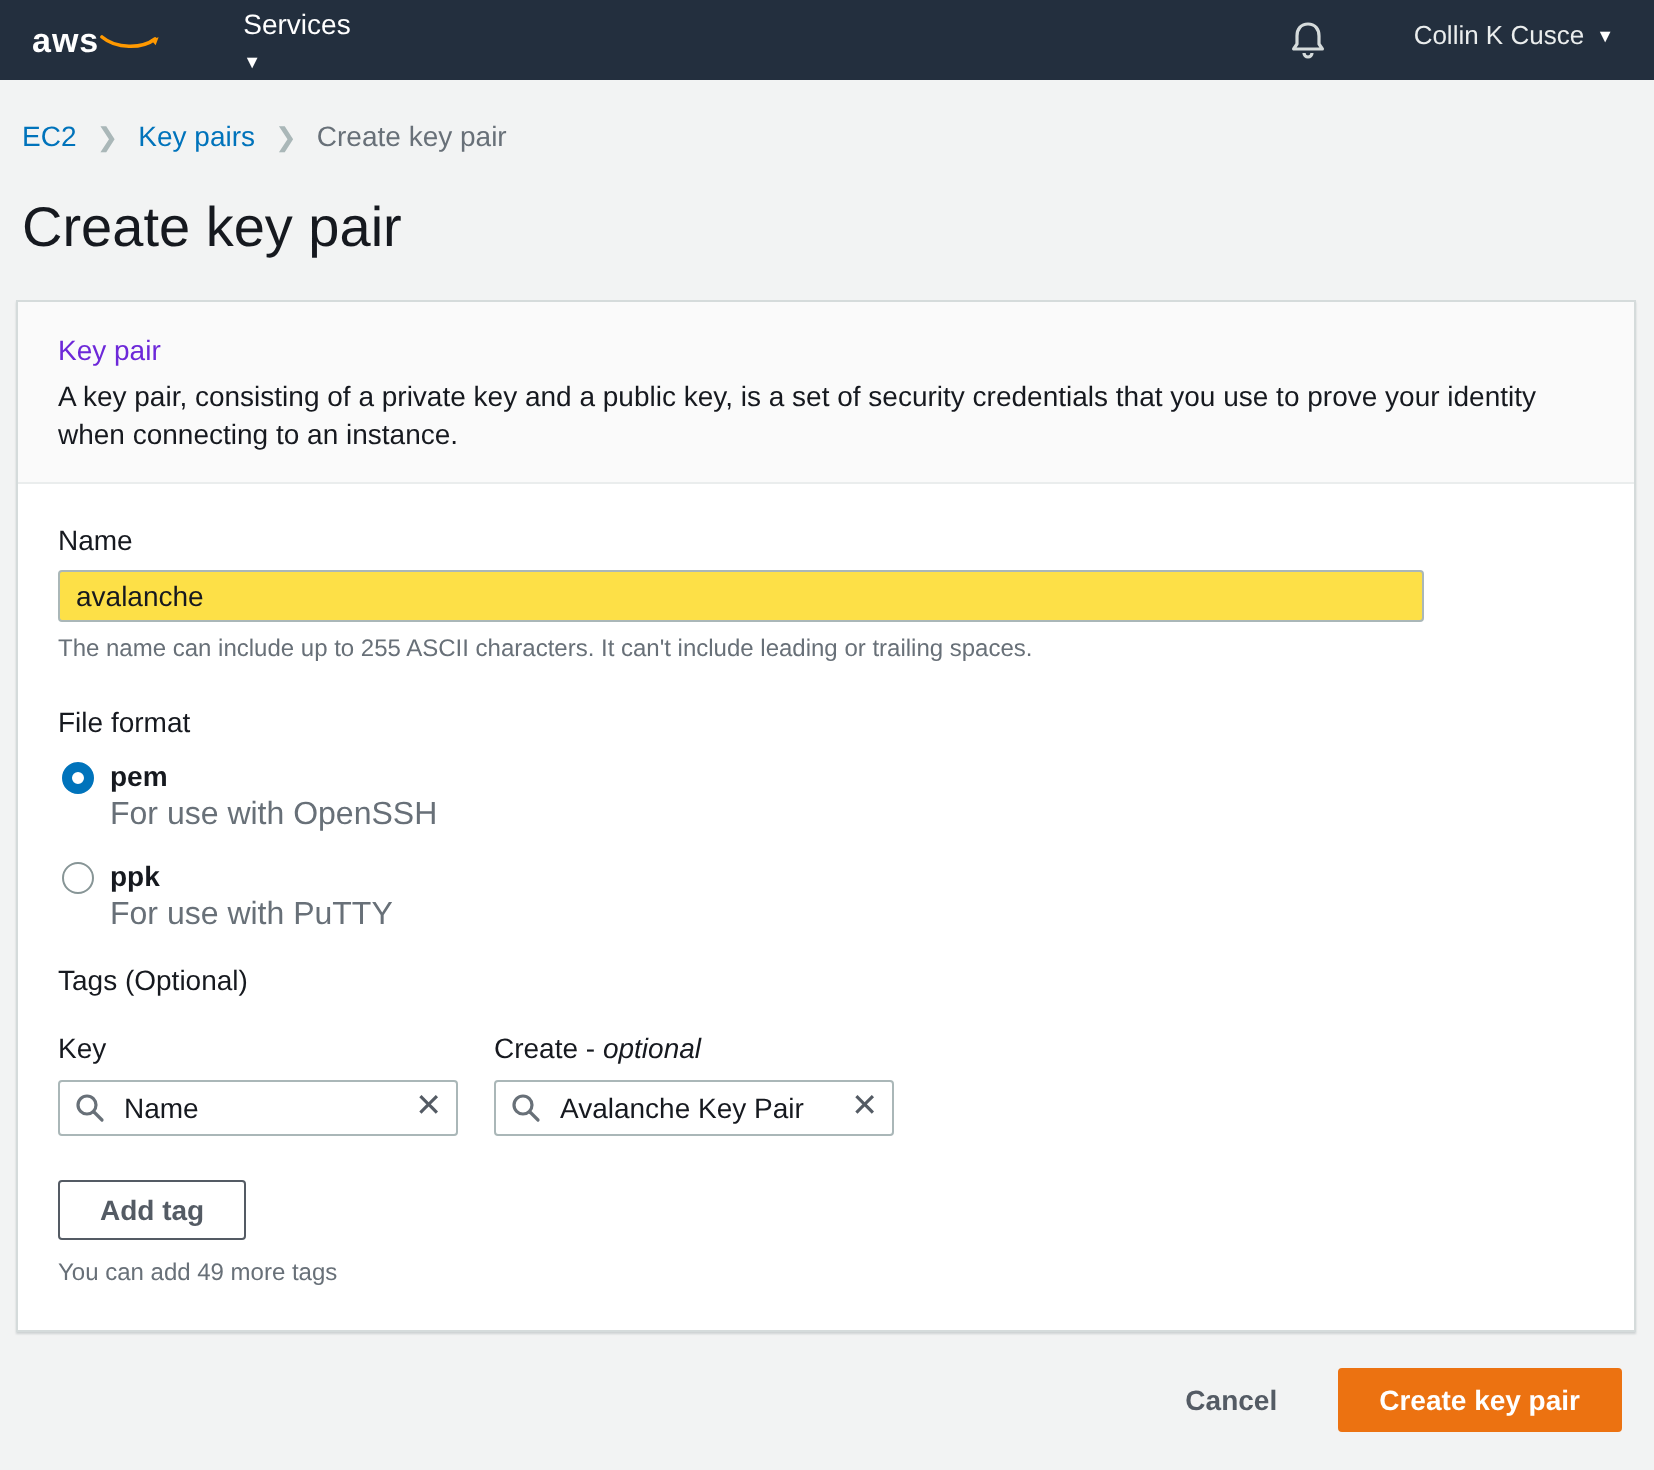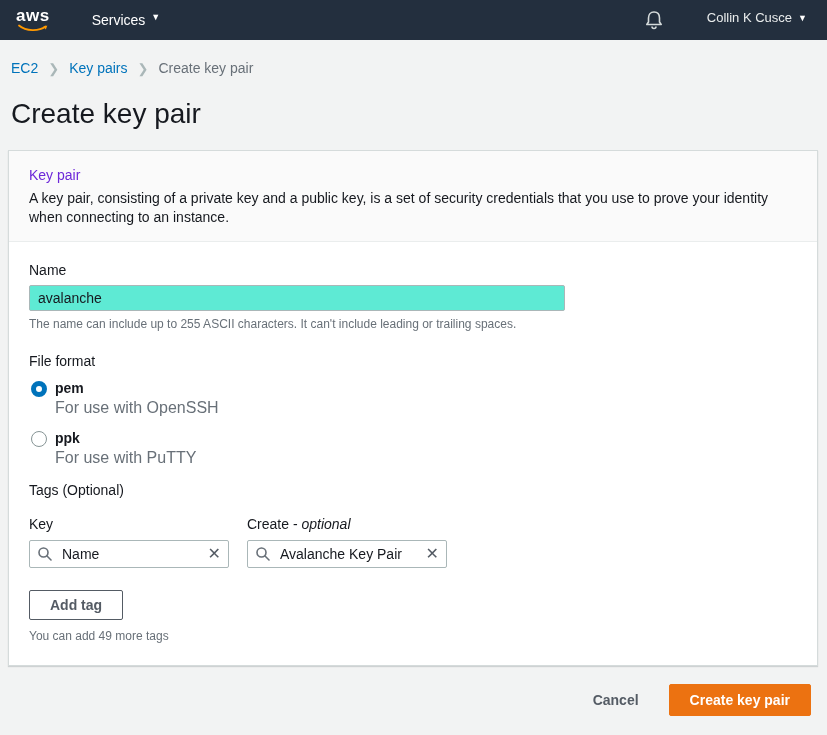--- a/index.html
+++ b/index.html
@@ -11,24 +11,24 @@
     overflow:hidden;
     font-size:14px;
   }
 
   
   .navbar {
     height:40px; background:#232f3e;
     display:flex; align-items:center;
     padding:0 16px;
   }
-  .aws-logo { display:flex; flex-direction:column; align-items:center; margin-right:42px; cursor:pointer; }
+  .aws-logo { display:flex; flex-direction:row; align-items:center; margin-right:42px; cursor:pointer; }
   .aws-logo .aws-text { color:#ffffff; font-weight:bold; font-size:17px; line-height:15px; letter-spacing:0.5px; }
   .aws-logo svg { display:block; margin-top:1px; }
-  .nav-services { color:#ffffff; font-size:14px; display:flex; align-items:flex-start; gap:6px; cursor:pointer; }
+  .nav-services { color:#ffffff; font-size:14px; display:flex; align-items:flex-start; gap:6px; cursor:pointer;flex-direction:column; }
   .caret { font-size:9px; color:#ffffff; }
   .nav-right { margin-left:auto; display:flex; align-items:flex-start; gap:44px; }
   .bell { cursor:pointer; display:flex; align-items:center; }
   .nav-user { color:#eaeded; font-size:13px; display:flex; align-items:center; gap:6px; cursor:pointer; margin-right:4px; }
 
   
   .breadcrumb { padding:20px 0 0 11px; font-size:14px; display:flex; align-items:flex-end; gap:10px; }
   .crumb-link { color:#0073bb; text-decoration:none; cursor:pointer; }
   .crumb-current { color:#687078; }
   .crumb-sep { color:#aab7b8; font-size:13px; }
@@ -43,25 +43,25 @@
     margin:20px 9px 0 8px;
     box-shadow:0 1px 1px rgba(0,28,36,.15);
   }
   .card-header { background:#fafafa; border-bottom:1px solid #eaeded; padding:16px 20px 14px 20px; }
   .card-title { font-size:14px; font-weight:normal; color:#6d28d9; margin-bottom:6px; }
   .card-desc { font-size:14px; color:#16191f; line-height:19px; max-width:775px; }
   .card-body { padding:20px 20px 22px 20px; }
 
   .field-label { font-size:14px; color:#16191f; margin-bottom:7px; }
   .text-input {
-    width:536px; height:26px;
+    width:683px; height:26px;
     border:1px solid #aab7b8; border-radius:2px;
     padding:0 8px; font-size:14px; color:#16191f;
     font-family:"Liberation Sans", sans-serif;
-    background:#5eead4; outline:none;
+    background:#fde047; outline:none;
   }
   .hint { font-size:12px; color:#687078; margin-top:6px; }
 
   
   .file-format { margin-top:22px; }
   .radio-option { display:flex; margin-top:11px; cursor:pointer; }
   .radio-option + .radio-option { margin-top:13px; }
   .radio-circle {
     width:16px; height:16px; border-radius:50%;
     border:1px solid #879596; background:#ffffff;

